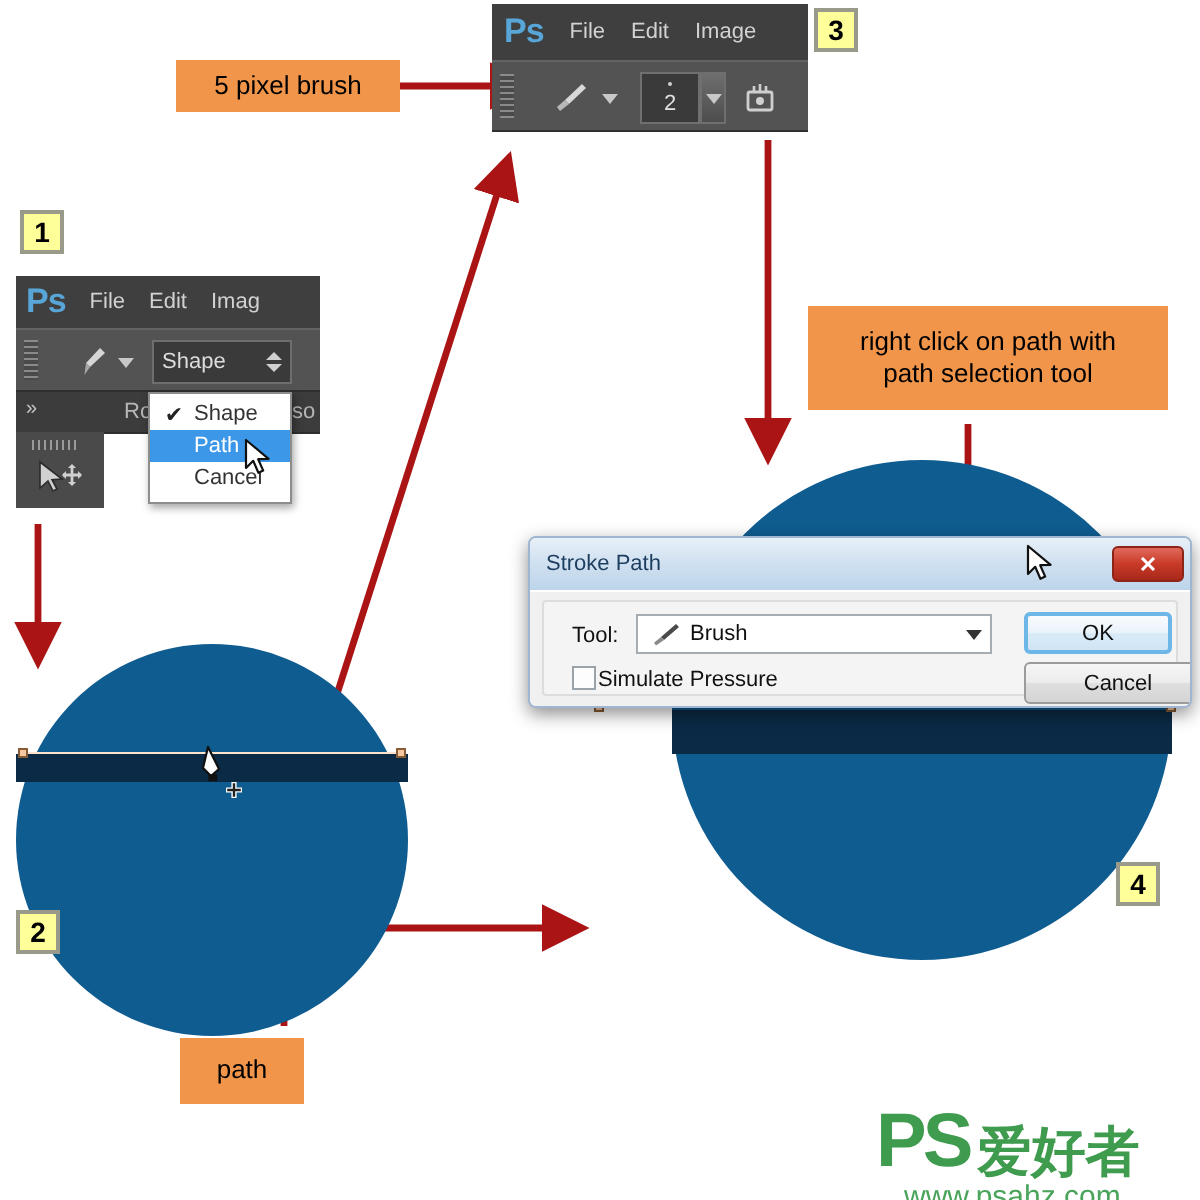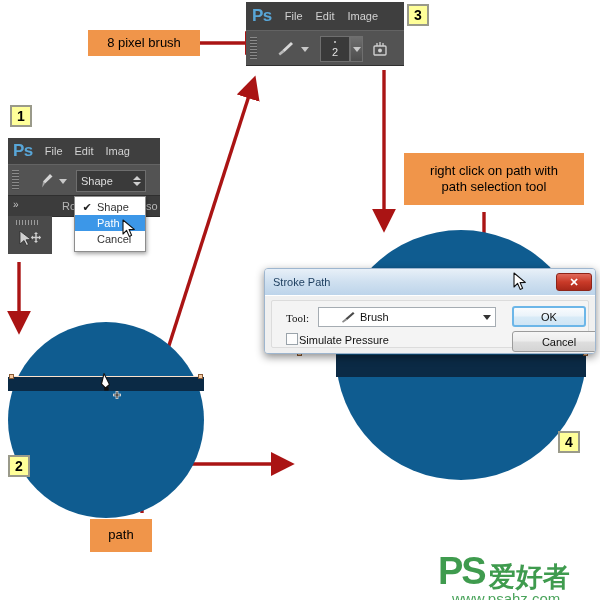--- a/index.html
+++ b/index.html
@@ -239,21 +239,21 @@
     font-family: "Liberation Sans", sans-serif;
   }
   .dlg-select {
     position: absolute;
     background: #ffffff;
     border: 1px solid #a5acb2;
     box-sizing: border-box;
     display: flex;
     align-items: center;
     justify-content: space-between;
-    padding: 0 4px 0 20px;
+    padding: 0 4px 0 5px;
     font-size: 11px;
     color: #111;
   }
   .btn {
     position: absolute;
     box-sizing: border-box;
     border-radius: 3px;
     font-size: 11px;
     font-family: "Liberation Sans", sans-serif;
     display: flex;
@@ -332,21 +332,21 @@
     <line x1="142" y1="513" x2="142" y2="378" stroke="#aa1414" stroke-width="3.4" marker-end="url(#ah)"></line>
 
     <line x1="185" y1="464" x2="290" y2="464" stroke="#aa1414" stroke-width="3.4" marker-end="url(#ah)"></line>
 
     <line x1="384" y1="70" x2="384" y2="228" stroke="#aa1414" stroke-width="3.4" marker-end="url(#ah)"></line>
 
     <line x1="484" y1="212" x2="484" y2="358" stroke="#aa1414" stroke-width="3.4" marker-end="url(#ah)"></line>
   </svg>
 
   <div class="callout" style="left:88px; top:30px; width:112px; height:26px;">
-    <span>8 pixel brush</span>
+    <span>5 pixel brush</span>
   </div>
 
   <div class="abs" style="left:246px; top:2px; width:158px; height:70px;">
 
     <div class="ps-menubar" style="left:0; top:0; width:158px; height:28px; padding-left:6px;">
       <span class="ps-logo nosel">Ps</span>
       <span class="ps-menu-item nosel" style="margin-left:13px;">File</span>
       <span class="ps-menu-item nosel" style="margin-left:13px;">Edit</span>
       <span class="ps-menu-item nosel" style="margin-left:13px;">Image</span>
     </div>
@@ -498,21 +498,21 @@
   <div class="dlg" style="left:264px; top:268px; width:332px; height:86px;">
     <div class="dlg-title">
       <span class="nosel">Stroke Path</span>
       <span class="dlg-close">
         <span>✕</span>
       </span>
     </div>
     <div class="dlg-body">
       <div class="dlg-inner">
 
-        <span class="lbl abs nosel" style="left:14px; top:11px;font-family:Liberation Serif, serif;">Tool:</span>
+        <span class="lbl abs nosel" style="left:14px; top:11px;">Tool:</span>
 
         <div class="dlg-select" style="left:46px; top:6px; width:178px; height:20px;">
           <span style="display:flex; align-items:center; gap:5px;">
             <span style="display:inline-flex;">
               <svg width="16" height="13" viewBox="0 0 16 13">
                 <path d="M14,1 L6.5,7.5 L8,9 L15.5,2.5 Z" fill="#4a4a4a"></path>
                 <path d="M6.5,7.5 L8,9 L4,11.8 L3,10.4 Z" fill="#8a8a8a"></path>
               </svg>
             </span>
             <span class="nosel">Brush</span>

